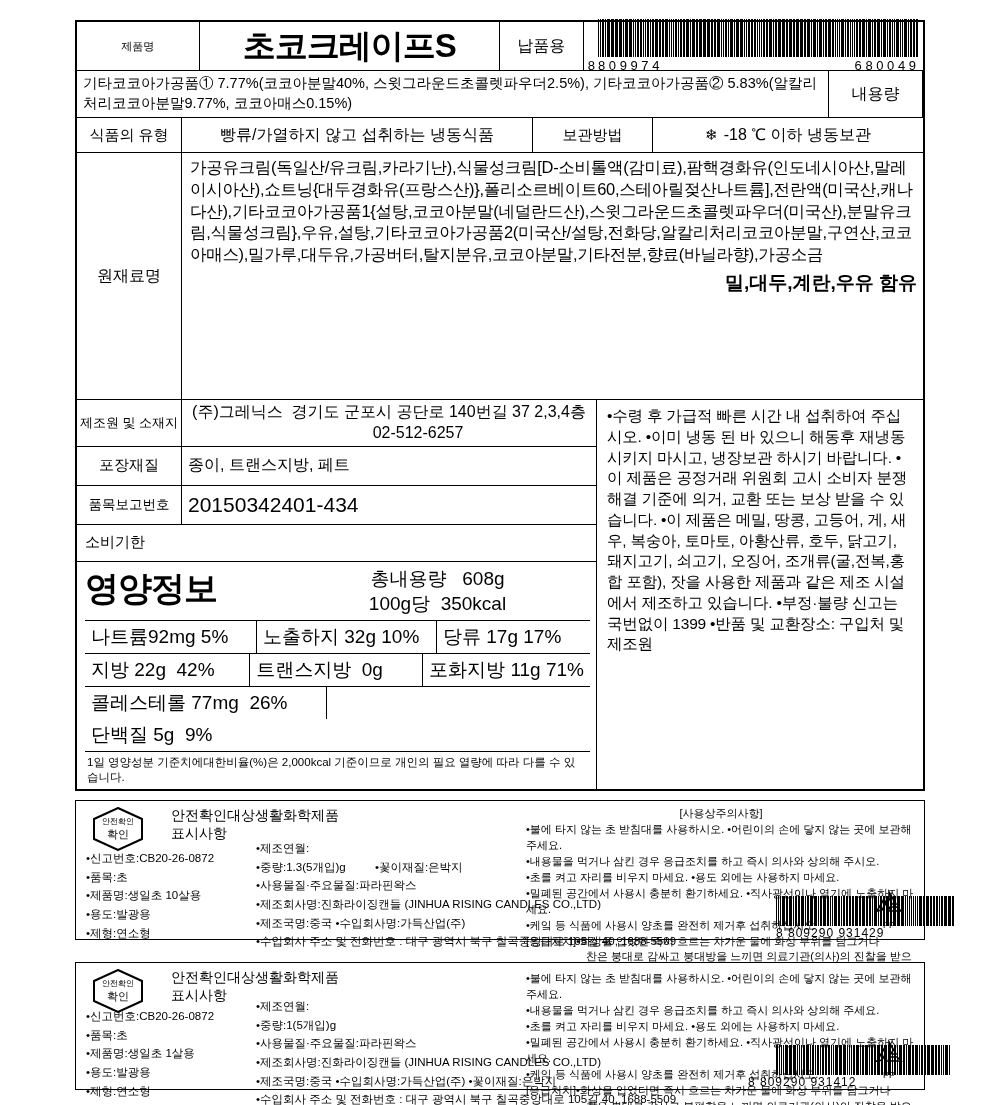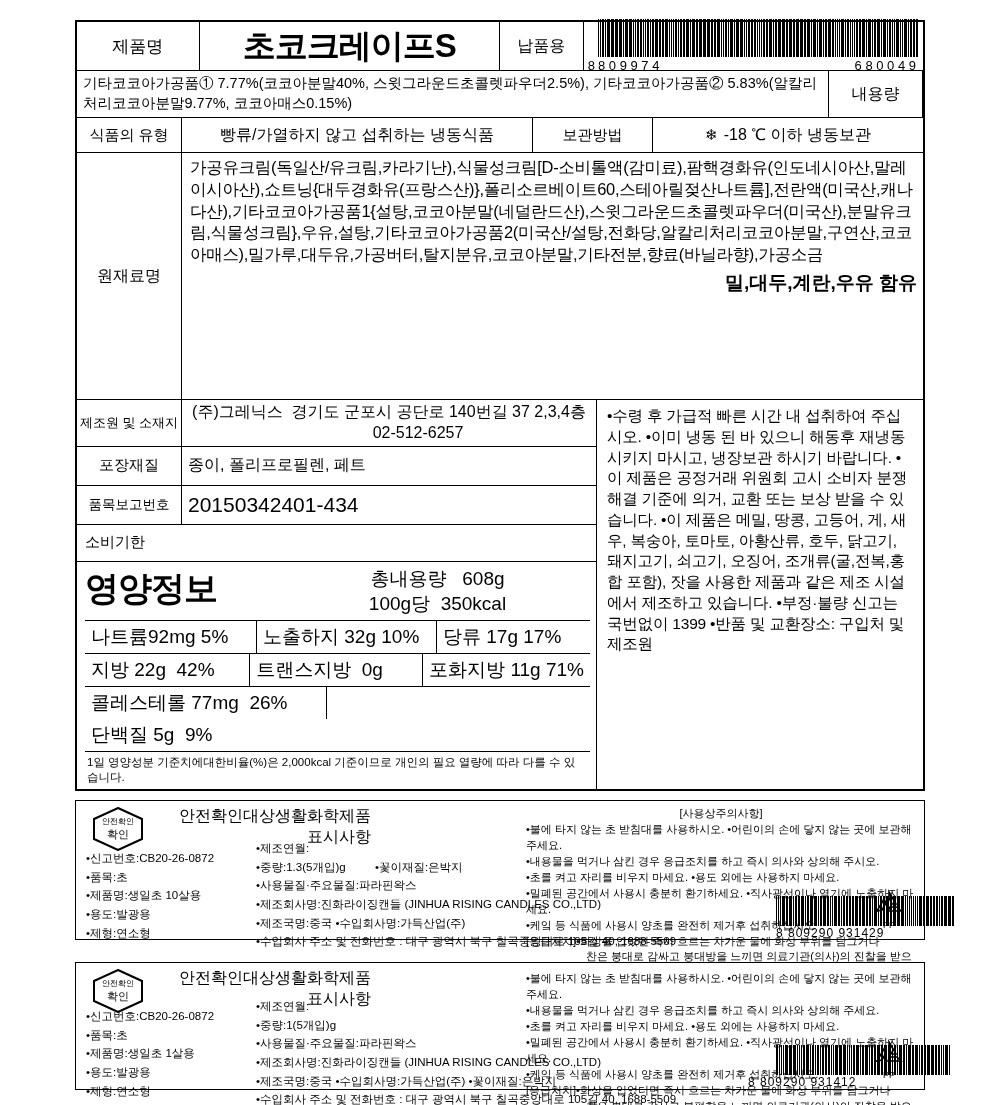--- a/index.html
+++ b/index.html
@@ -9,21 +9,21 @@
   
   .label{position:absolute;left:75px;top:20px;width:850px;border:2px solid #000;box-sizing:border-box;}
   .row{display:flex;border-bottom:1.5px solid #000;}
   .row:last-child{border-bottom:none;}
   .cellh{display:flex;align-items:center;justify-content:center;text-align:center;border-right:1.5px solid #000;box-sizing:border-box;padding:2px 4px;font-size:15px;}
   .cell{display:flex;align-items:center;box-sizing:border-box;padding:2px 6px;font-size:15px;}
   .nb{border-right:none;}
 
   
   .r1{height:48px;}
-  .r1 .name-h{width:124px;font-size:17px;}
+  .r1 .name-h{width:124px;font-size:11px;}
   .r1 .name-v{flex:0 0 300px;justify-content:center;font-size:33px;font-weight:bold;letter-spacing:-1px;border-right:1.5px solid #000;}
   .r1 .supply{width:85px;font-size:16px;border-right:1.5px solid #000;}
   .r1 .barcode-wrap{flex:1;display:flex;align-items:center;justify-content:center;padding:0 4px;}
 
   
   .barcode{display:flex;align-items:flex-end;height:38px;}
   .barcode .bar{background:#000;margin-right:1px;}
   .bc-digits{display:flex;justify-content:space-between;width:330px;font-size:13px;font-family:"Liberation Sans",sans-serif;margin-top:1px;}
 
   
@@ -67,21 +67,21 @@
   .n-row:last-child{border-bottom:none;flex-direction:column;}
   .n-cell{padding:3px 6px;box-sizing:border-box;white-space:nowrap;}
   .n-sep{border-right:1.5px solid #000;}
   .n-foot{font-size:11.5px;padding:3px 4px 2px 2px;border-top:1.5px solid #000;}
 
   
   .candle{position:absolute;left:75px;width:850px;border:1.5px solid #000;box-sizing:border-box;background:#fff;}
   .c1{top:800px;height:140px;}
   .c2{top:962px;height:128px;}
   .c-inner{position:relative;width:100%;height:100%;font-size:11px;line-height:1.35;}
-  .c-head{position:absolute;left:95px;top:5px;width:200px;text-align:right;font-size:16px;line-height:1.3;}
+  .c-head{position:absolute;left:95px;top:5px;width:200px;text-align:left;font-size:14px;line-height:1.3;}
   .kc{position:absolute;left:16px;top:6px;width:62px;height:40px;}
   .kc svg{display:block;}
   .c-left{position:absolute;left:10px;font-size:11.5px;line-height:1.62;}
   .c-mid{position:absolute;font-size:11.5px;line-height:1.62;}
   .c-right{position:absolute;font-size:11px;line-height:1.45;}
   .bc2{position:absolute;display:flex;align-items:flex-end;height:30px;}
   .bc2 .bar{background:#000;margin-right:1px;}
   .bc2txt{position:absolute;font-size:12px;letter-spacing:1px;}
   .pp{position:absolute;width:46px;text-align:center;font-size:9px;}
   .pp svg{display:block;margin:0 auto;}
@@ -255,21 +255,21 @@
               <div>
                 <span>(주)그레닉스</span>
                 &nbsp;<span>경기도 군포시 공단로 140번길 37 2,3,4층</span>
               </div>
               <div class="l2">02-512-6257</div>
             </div>
           </div>
 
           <div class="lrow" style="height:38px;">
             <div class="h" style="font-size:15px;">포장재질</div>
-            <div class="v">종이, 폴리프로필렌, 페트</div>
+            <div class="v">종이, 트랜스지방, 페트</div>
           </div>
 
           <div class="lrow" style="height:38px;">
             <div class="h" style="font-size:13.5px;">품목보고번호</div>
             <div class="v" style="font-size:21px;">20150342401-434</div>
           </div>
 
           <div class="lrow" style="height:36px;">
             <div class="h" style="font-size:15px;border-right:none;width:105px;justify-content:flex-start;padding-left:8px;">소비기한</div>
             <div class="v"></div>

